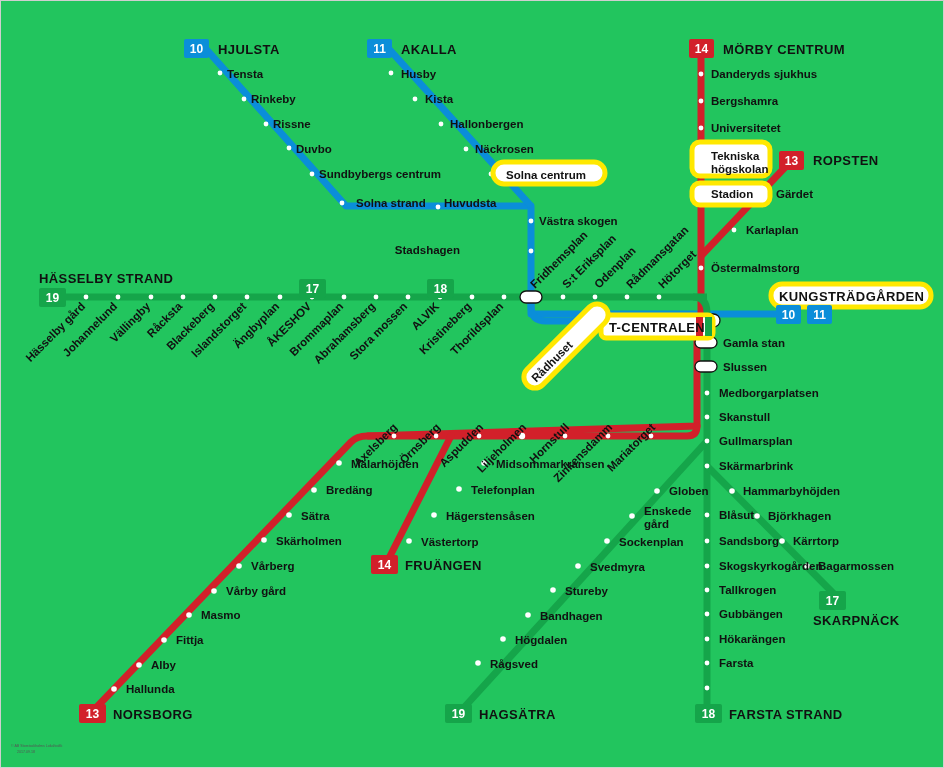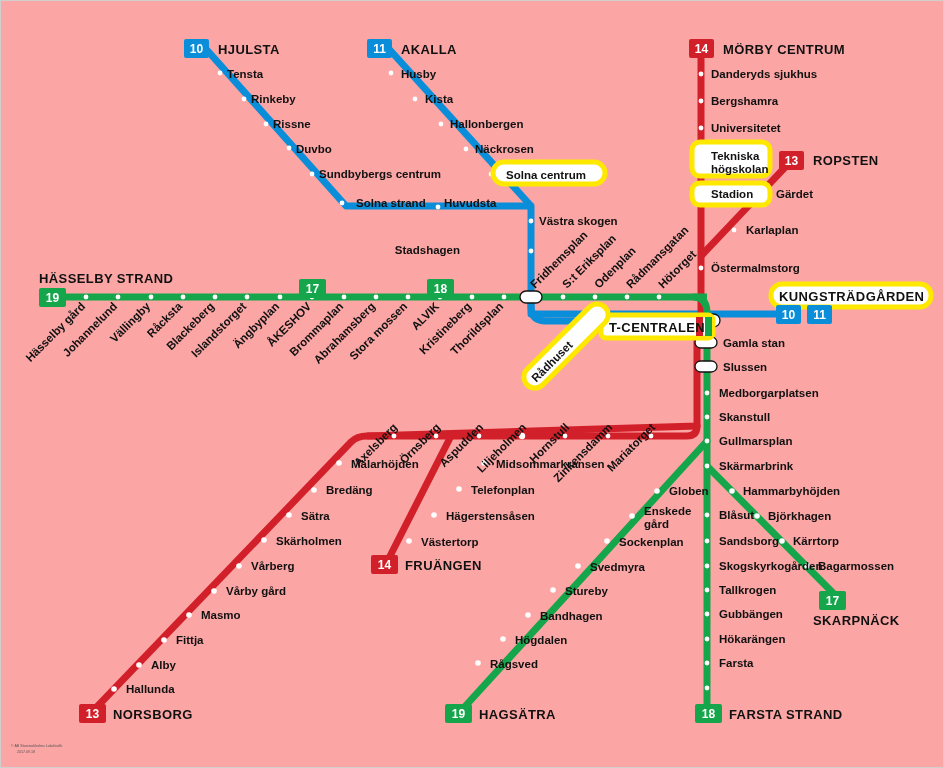--- a/index.html
+++ b/index.html
@@ -1,19 +1,19 @@
 <!DOCTYPE html>
 <html><head>
 <meta charset="utf-8">
 <title>Stockholm Metro Map</title>
 <style>
   html,body{margin:0;padding:0;background:#ffffff;}
   body{width:944px;height:768px;overflow:hidden;
        font-family:"Liberation Sans","DejaVu Sans",sans-serif;}
-  #map-root{position:relative;width:944px;height:768px;background:#fca5a5;
+  #map-root{position:relative;width:944px;height:768px;background:#22c55e;
             border:1px solid #cfcfcf;box-sizing:border-box;}
   svg#metro{position:absolute;left:0;top:0;width:944px;height:768px;}
   .lbl{font-family:"Liberation Sans","DejaVu Sans",sans-serif;
        font-weight:bold;fill:#111111;font-size:11.5px;}
   .lbl-term{font-family:"Liberation Sans","DejaVu Sans",sans-serif;
        font-weight:bold;fill:#111111;font-size:13px;letter-spacing:.4px;}
   .lbl-diag{font-family:"Liberation Sans","DejaVu Sans",sans-serif;
        font-weight:bold;fill:#111111;font-size:11.5px;}
   .badge-txt{font-family:"Liberation Sans","DejaVu Sans",sans-serif;
        font-weight:bold;fill:#ffffff;font-size:12px;text-anchor:middle;}

